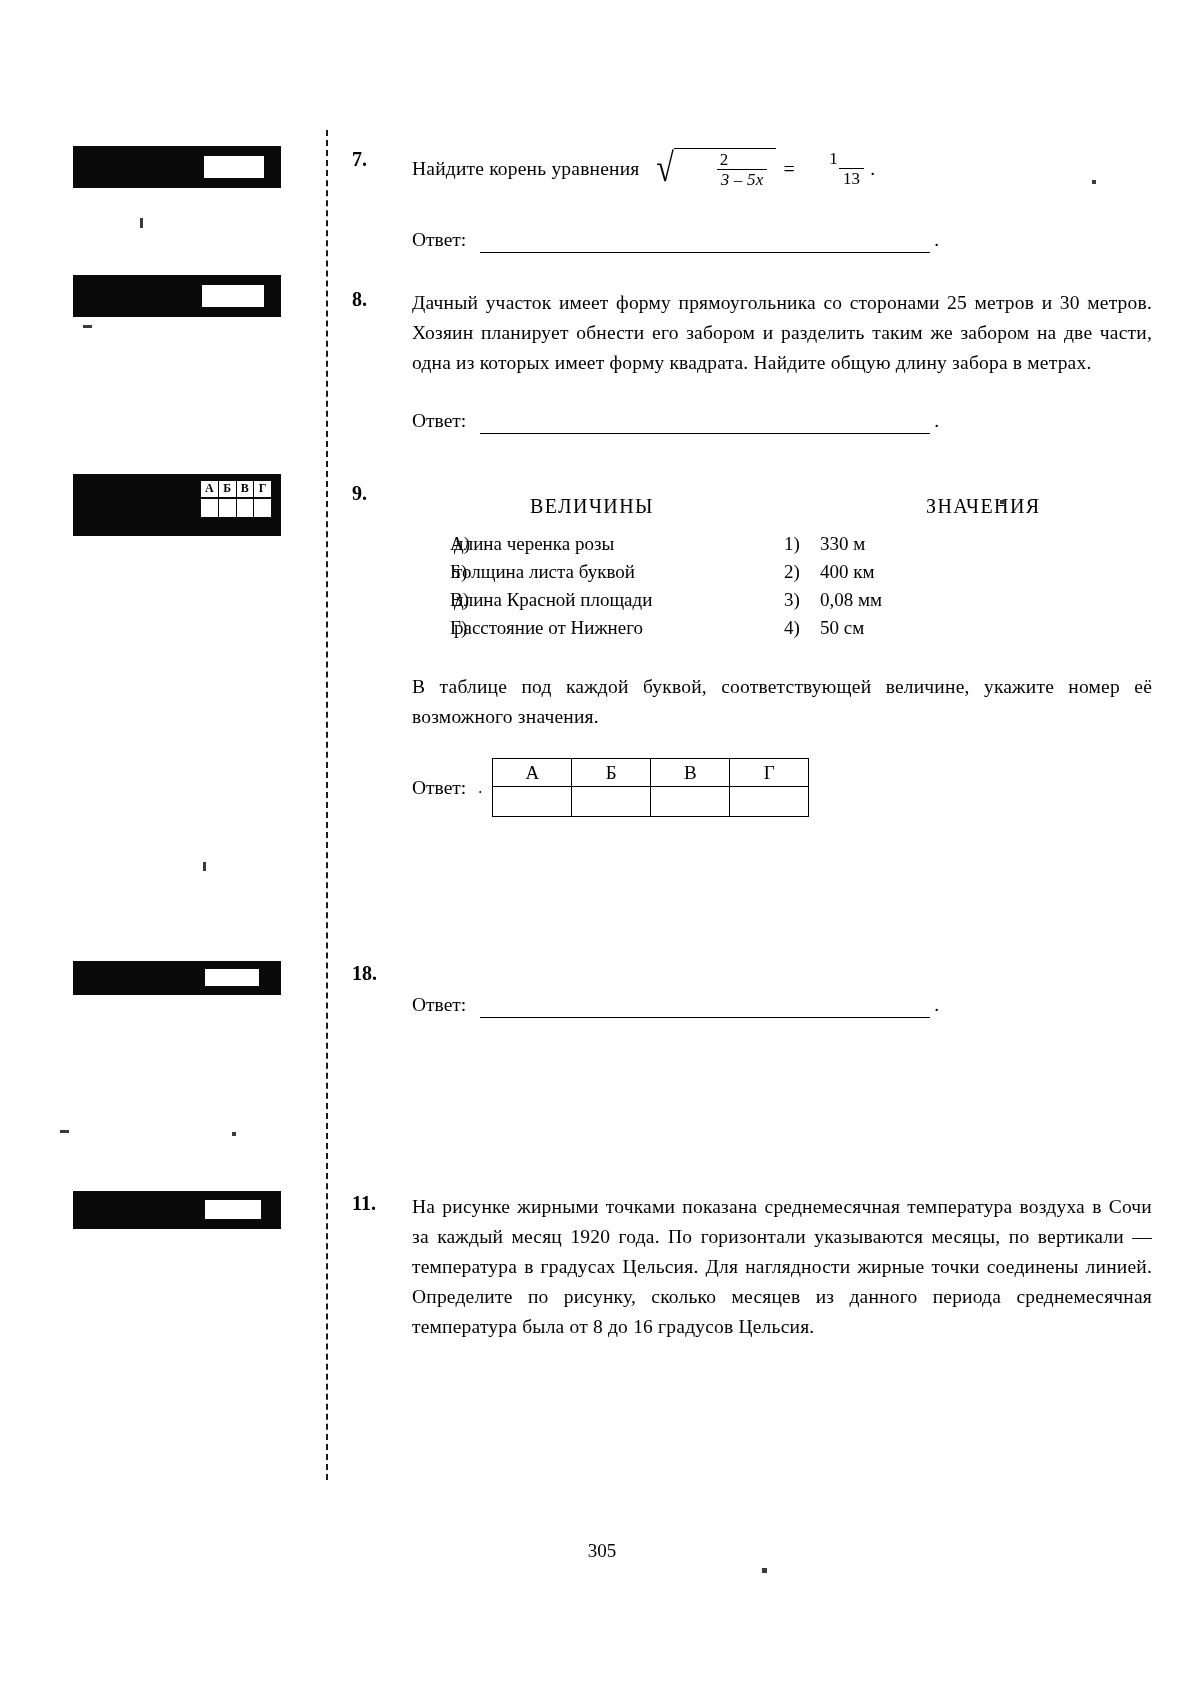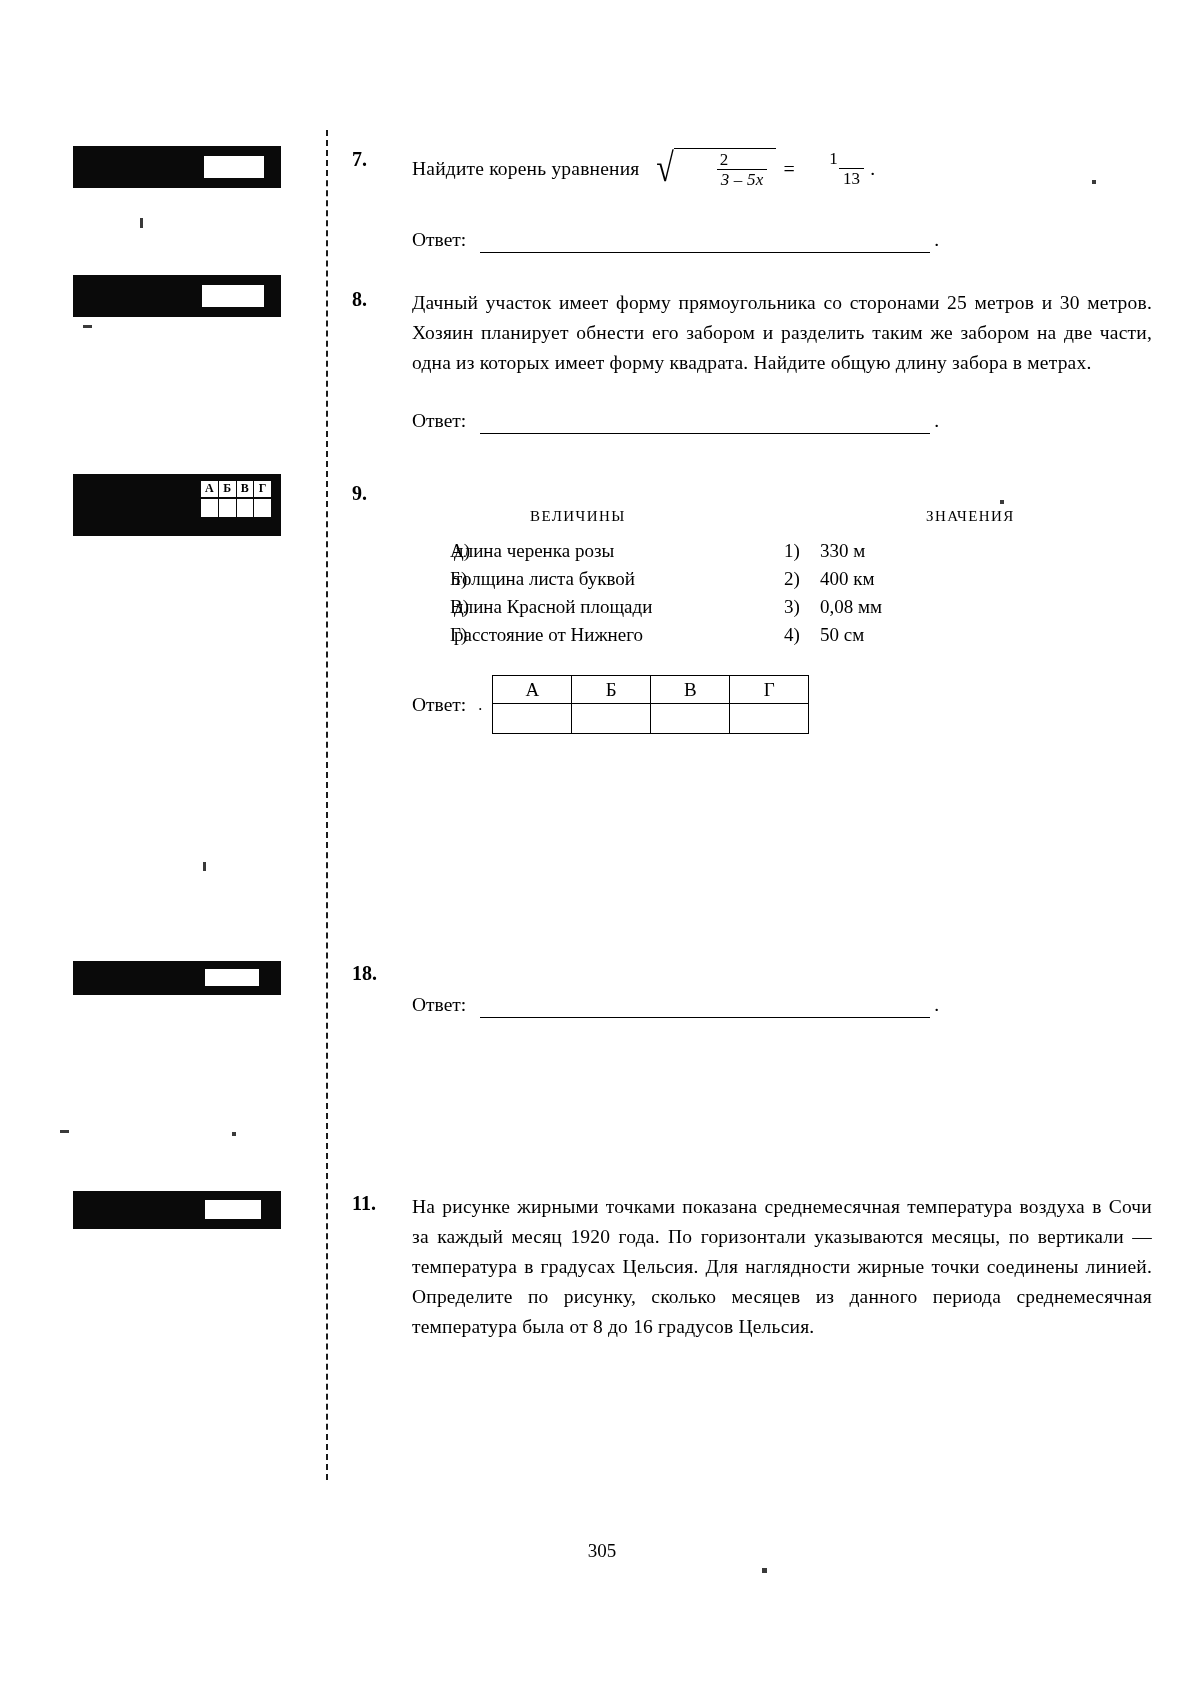--- a/index.html
+++ b/index.html
@@ -149,22 +149,22 @@
     margin: 0 3px;
   }
   .frac .num { padding: 0 4px; }
   .frac .den { padding: 0 4px; border-top: 1.4px solid #000; margin-left: 36px; }
   .eqsign { font-size: 20px; margin: 0 5px; }
 
   
   .cols-head {
     display: flex;
     margin-left: 60px;
-    margin-top: 26px;
-    font-size: 15px;
+    margin-top: 13px;
+    font-size: 20px;
     letter-spacing: 1.4px;
   }
   .cols-head .h1 { width: 360px; padding-left: 118px; }
   .cols-head .h2 { padding-left: 36px; }
 
   .cols-body {
     display: flex;
     margin-left: 60px;
     margin-top: 12px;
     font-size: 19px;
@@ -341,20 +341,21 @@
           <span class="lbl">3)</span>
           <span>0,08 мм</span>
         </div>
         <div class="item">
           <span class="lbl">4)</span>
           <span>50 см</span>
         </div>
       </div>
     </div>
 
+    <div class="task-body just" style="margin-top:30px;">В таблице под каждой буквой, соответствующей величине, укажите номер её возможного значения.</div>
 
     <div class="ans-table-row">
       <span class="lab">Ответ:</span>
       <span style="margin-right:10px;">.</span>
       <table class="anstab">
         <tbody>
             <tr>
           <td>А</td>
           <td>Б</td>
           <td>В</td>

